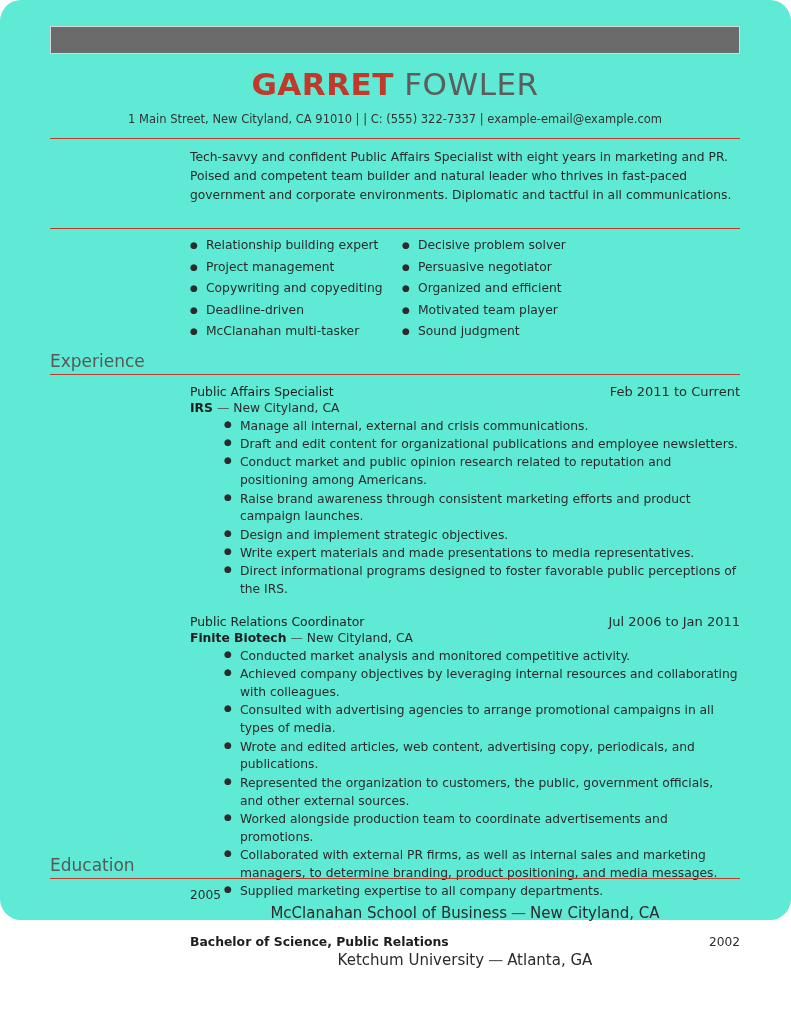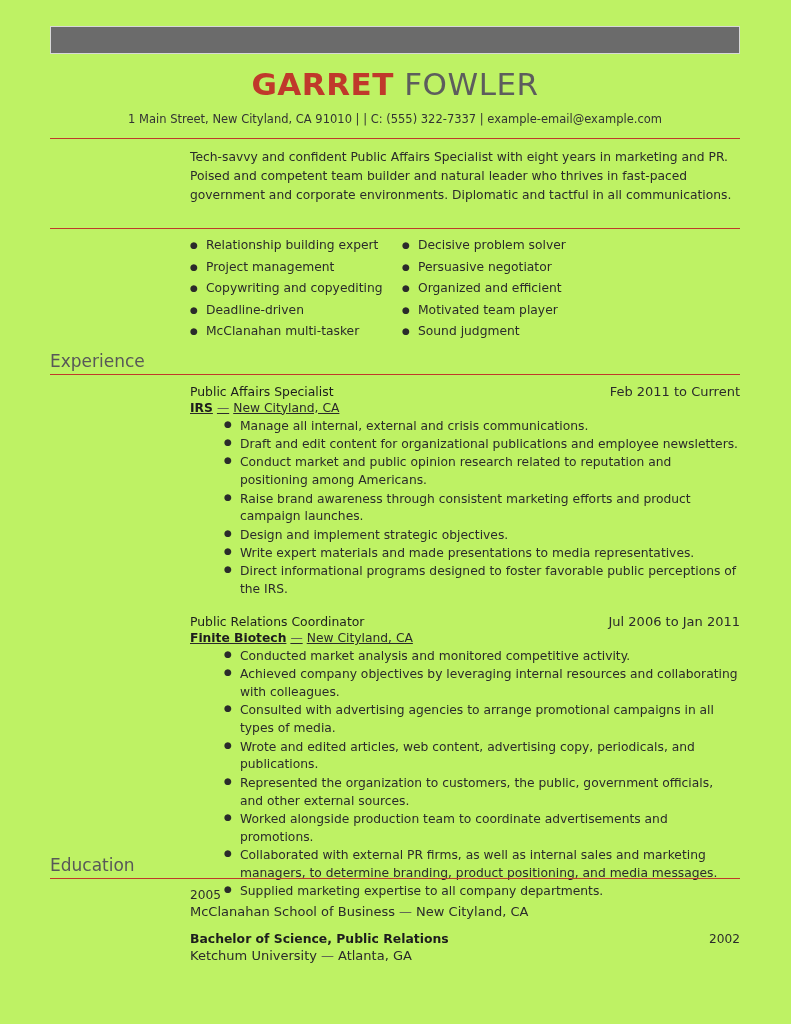--- a/index.html
+++ b/index.html
@@ -10,23 +10,24 @@
   body {
     width: 791px;
     height: 1024px;
     font-family: "DejaVu Sans", sans-serif;
     color: #2b2b2b;
     overflow: hidden;
   }
   .page {
     position: relative;
     width: 791px;
-    height: 1024px;
-    background: #bef264;
+    height: 920px;
+    background: #5eead4;
     box-sizing: border-box;
+    border-radius: 21px;
   }
 
   
   .top-bar {
     position: absolute;
     left: 50px;
     top: 26px;
     width: 690px;
     height: 28px;
     background: #6b6b6b;
@@ -135,21 +136,20 @@
   }
   .job-date {
     font-size: 13px;
     color: #2b2b2b;
     white-space: nowrap;
   }
   .job-sub {
     font-size: 12.3px;
     margin-top: 2px;
     color: #2b2b2b;
-    text-decoration: underline;
   }
   .job-company { font-weight: bold; color: #1d1d1d; }
   .dash { padding: 0 4px; color: #555; }
 
   .job-bullets {
     margin-top: 3px;
     margin-left: 34px;
   }
   .jb {
     display: flex;
@@ -173,23 +173,24 @@
   .edu-degree {
     font-size: 12.4px;
     font-weight: bold;
     color: #1d1d1d;
   }
   .edu-year {
     font-size: 12.2px;
     color: #2b2b2b;
   }
   .edu-school {
-    font-size: 13px;
+    font-size: 15px;
     margin-top: 2px;
     color: #2b2b2b;
+    text-align: center;
   }
 </style>
 </head>
 <body>
 
 <div class="page">
 
   <div class="top-bar"></div>
 
   <div class="name-line">

